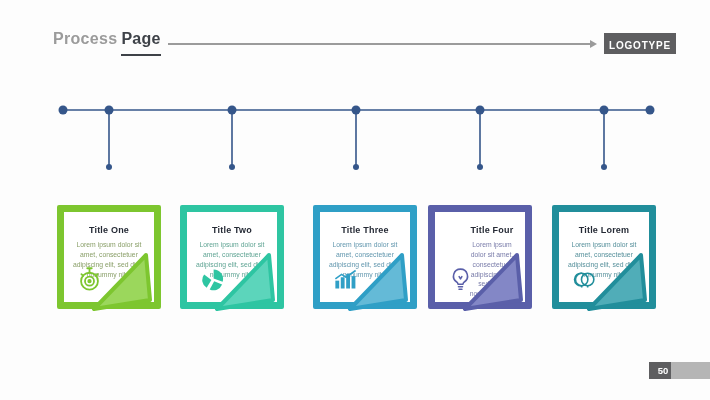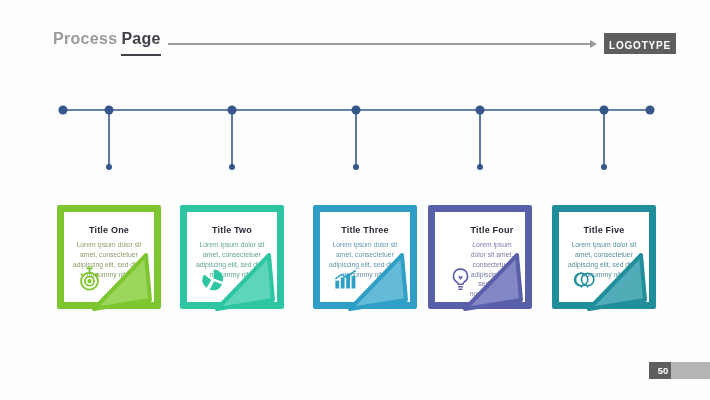--- a/index.html
+++ b/index.html
@@ -125,21 +125,21 @@
       <path d="M10.2 18.4h3.6M10.7 20.6h2.6"></path>
       <path d="M10.8 9.5l1.2 2 1.2-2"></path>
     </svg>
   </span>
   <svg class="fold" viewBox="0 0 62 62">
     <polygon points="55,3 3,57 59,48" fill="var(--fold)" stroke="var(--c)" stroke-width="4" stroke-linejoin="round"></polygon>
   </svg>
 </div>
 
 <div class="card" style="left: 552px; --c: #218E9B; --fold: #50ADB8; --txt: #56909B;">
-  <div class="card-title">Title Five</div>
+  <div class="card-title">Title Lorem</div>
   <div class="card-body">Lorem ipsum dolor sit amet, consectetuer adipiscing elit, sed diam nonummy nibh</div>
   <span class="card-icon">
     <svg viewBox="0 0 24 24" fill="none" stroke="currentColor" stroke-width="1.4" stroke-linejoin="round">
       <path d="M9.8 17.5a5.6 5.6 0 1 1 0-11"></path>
       <circle cx="9.5" cy="12" r="5.5"></circle>
       <circle cx="14.8" cy="12" r="5.5"></circle>
       <path d="M9.5 17.5v1.6M14.8 17.5v1.6"></path>
     </svg>
   </span>
   <svg class="fold" viewBox="0 0 62 62">

